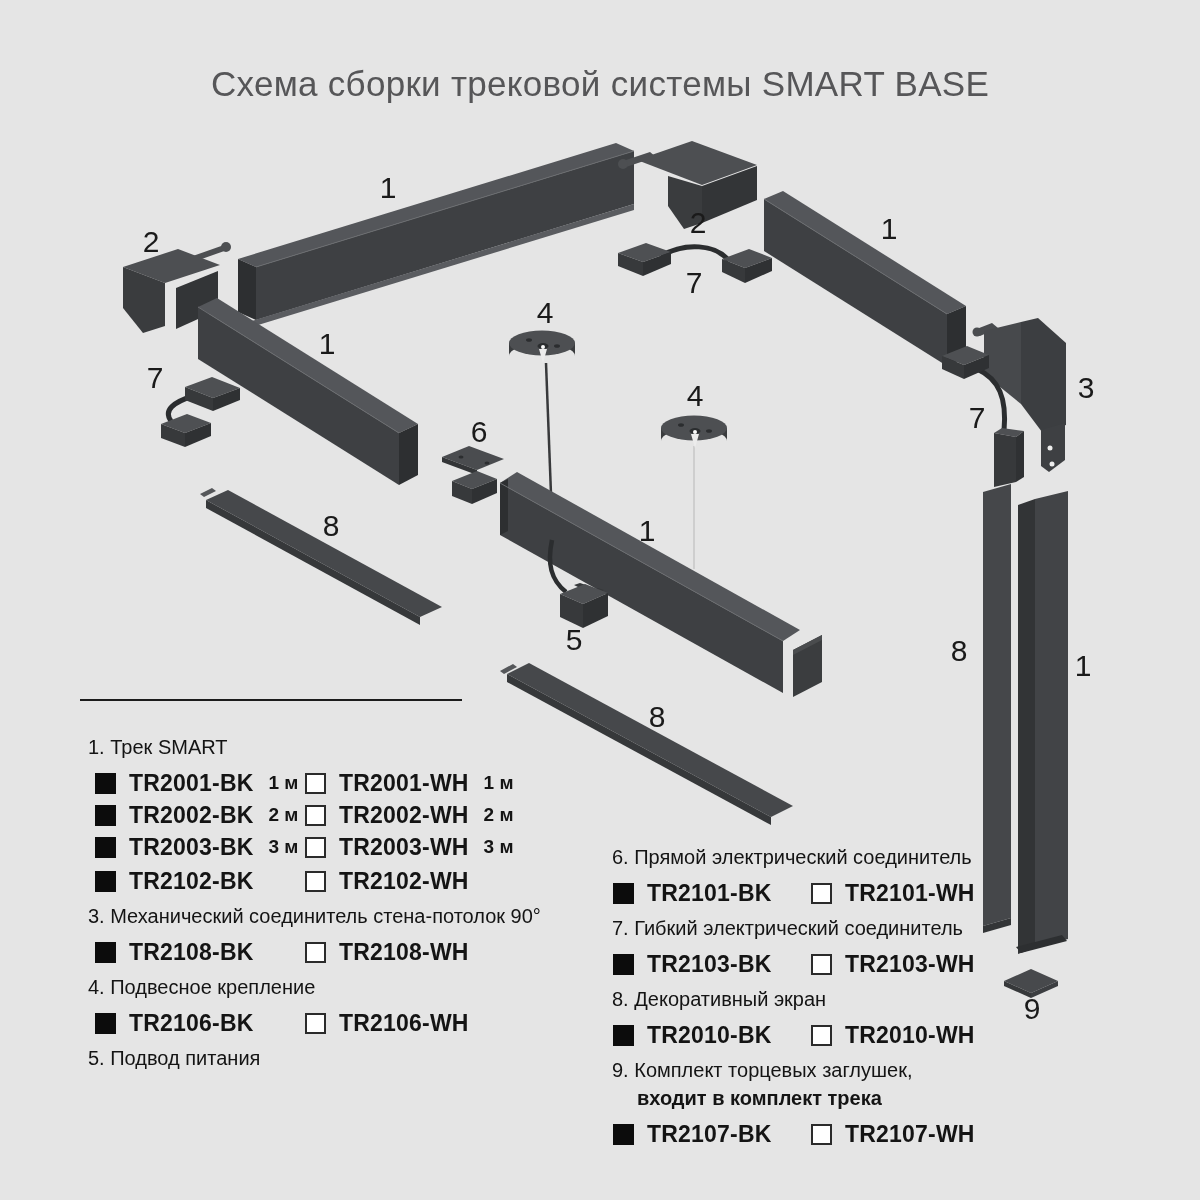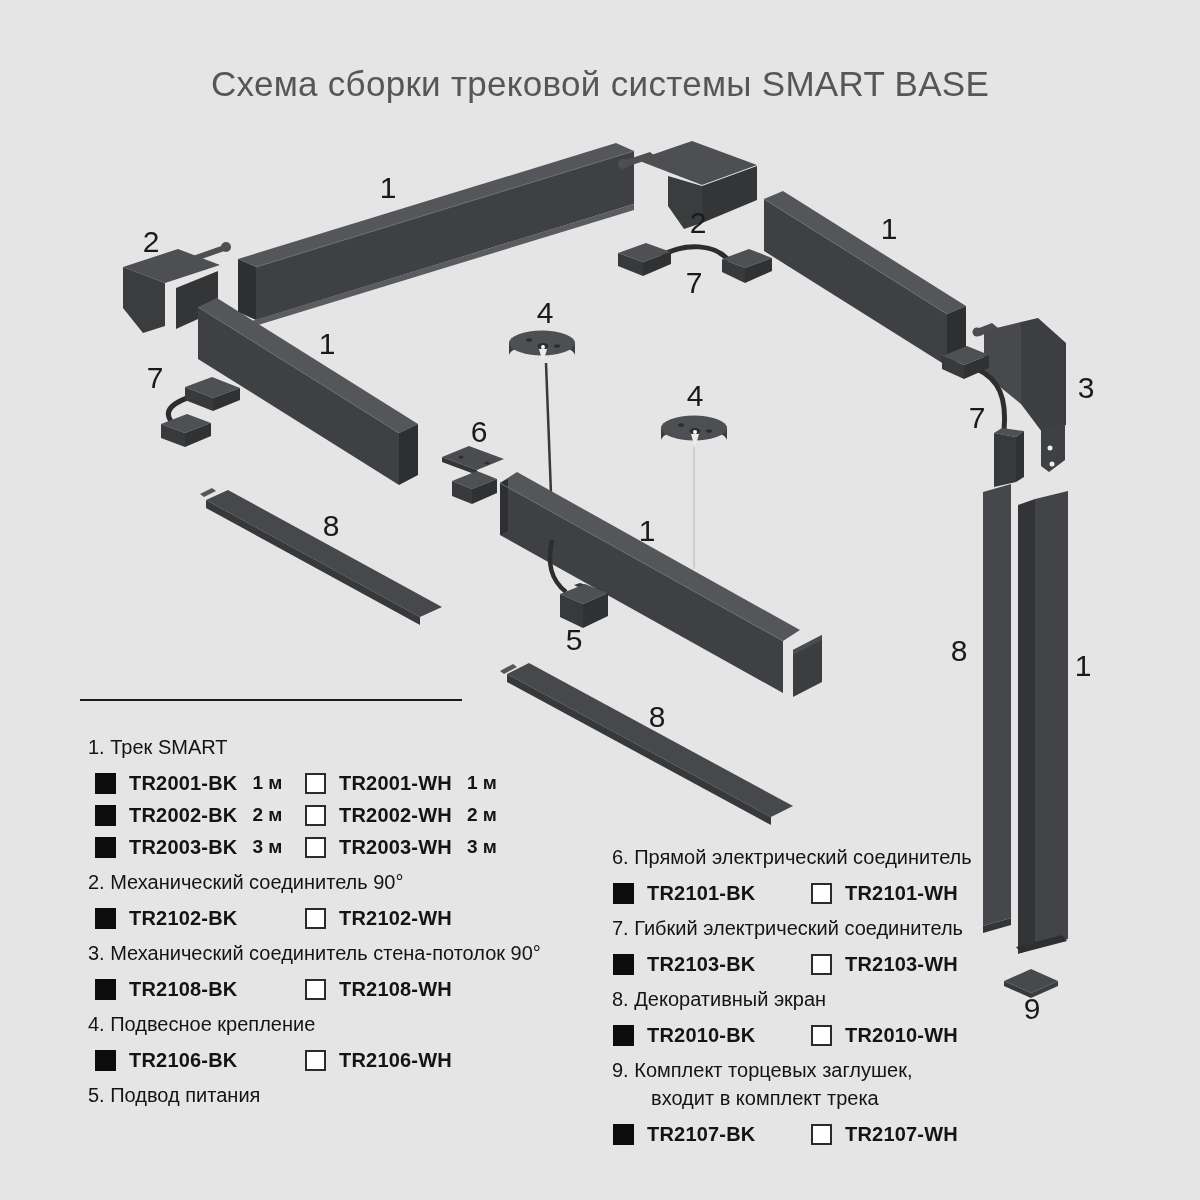--- a/index.html
+++ b/index.html
@@ -8,31 +8,31 @@
   .title{position:absolute;top:64px;left:0;width:1200px;text-align:center;
          font-size:35px;font-weight:400;color:#565658;letter-spacing:.3px;margin:0;}
   .diagram{position:absolute;top:0;left:0;}
   .part-label{font-family:"Liberation Sans","DejaVu Sans",sans-serif;font-size:30px;fill:#1a1a1a;}
   .divider{position:absolute;left:80px;top:699px;width:382px;height:2px;background:#1c1c1c;}
   .legend-col{position:absolute;width:470px;}
   .legend-left{left:88px;top:735px;}
   .legend-right{left:612px;top:845px;}
   .section{margin-bottom:12px;}
   .sec-title{font-size:20px;font-weight:400;color:#141414;line-height:24px;margin:0 0 13px 0;}
-  .sec-title2{font-size:20px;font-weight:400;color:#141414;line-height:24px;margin:-9px 0 13px 39px;}
+  .sec-title2{font-size:20px;font-weight:700;color:#141414;line-height:24px;margin:-9px 0 13px 25px;}
   .item-row{display:flex;align-items:center;height:22px;margin-bottom:10px;}
   .legend-left .item-row{margin-left:7px;}
   .legend-right .item-row{margin-left:1px;}
   .item{display:flex;align-items:center;}
   .legend-left .item{width:210px;}
   .legend-right .item{width:198px;align-items:center;}
   .swatch{width:21px;height:21px;flex:0 0 21px;margin-right:13px;box-sizing:border-box;}
   .swatch.black{background:#0c0c0c;}
   .swatch.white{background:#ffffff;border:2px solid #2b2b2b;}
-  .code{font-size:20px;font-weight:700;letter-spacing:.2px;white-space:nowrap;}
+  .code{font-size:23px;font-weight:700;letter-spacing:.2px;white-space:nowrap;}
   .size{font-size:19px;font-weight:700;margin-left:15px;white-space:nowrap;}
 </style>
 </head>
 <body>
 
 <div class="page">
 
   <h1 class="title">Схема сборки трековой системы SMART BASE</h1>
 
   <svg class="diagram" width="1200" height="1200" viewBox="0 0 1200 1200" xmlns="http://www.w3.org/2000/svg">
@@ -256,21 +256,20 @@
         </div>
         <div class="item">
           <span class="swatch white"></span>
           <span class="code">TR2003-WH</span>
           <span class="size">3 м</span>
         </div>
       </div>
     </div>
 
     <div class="section">
-      <div class="sec-title">2. Механический соединитель 90°</div>
       <div class="item-row">
         <div class="item">
           <span class="swatch black"></span>
           <span class="code">TR2102-BK</span>
         </div>
         <div class="item">
           <span class="swatch white"></span>
           <span class="code">TR2102-WH</span>
         </div>
       </div>

